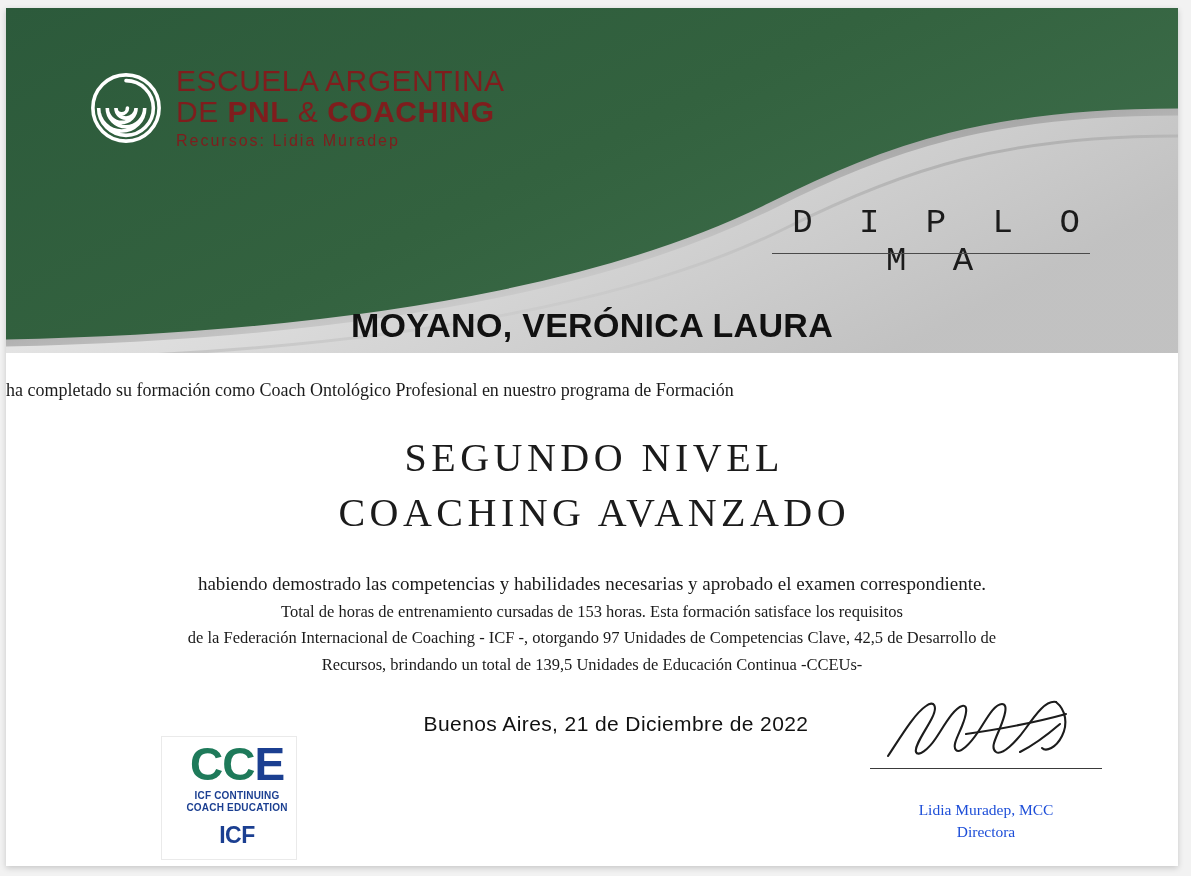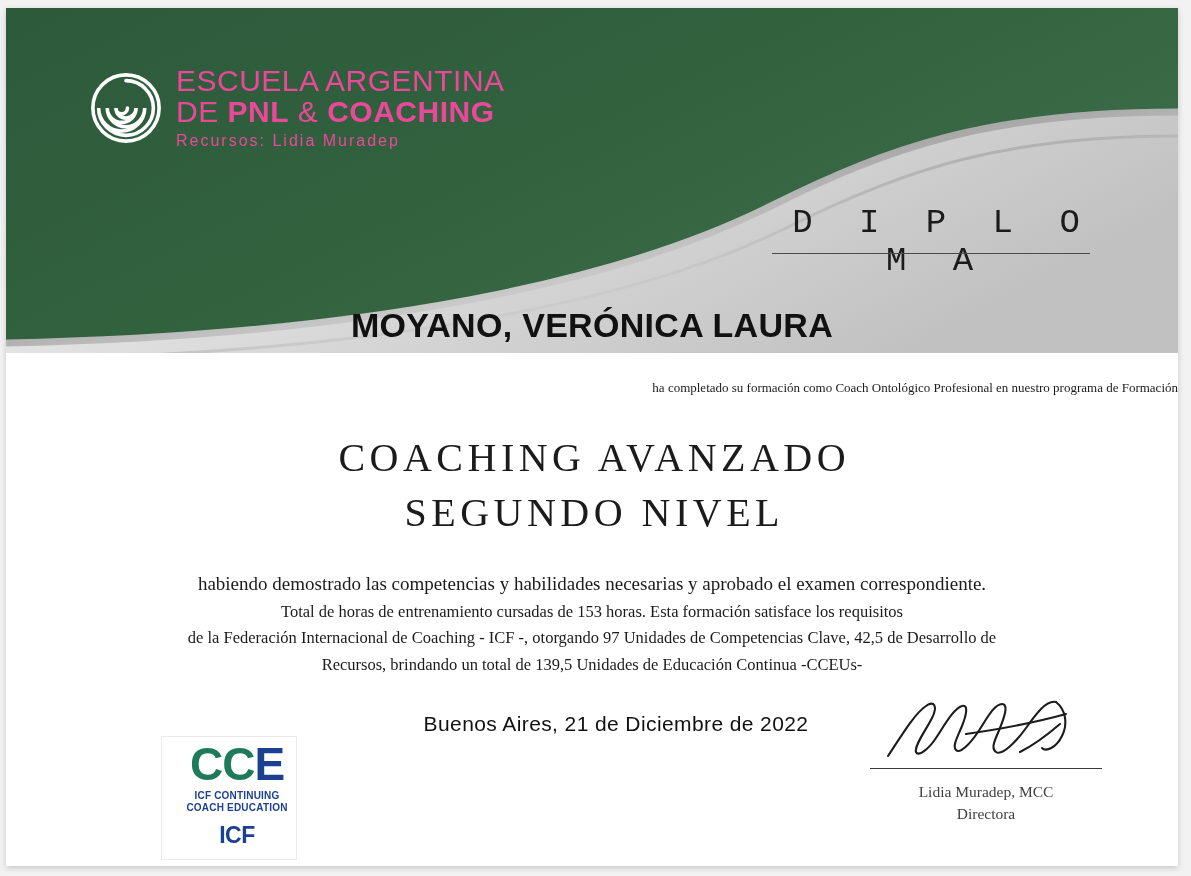--- a/index.html
+++ b/index.html
@@ -41,21 +41,21 @@
   .logo-wrap {
     position: absolute;
     left: 84px;
     top: 58px;
     display: flex;
     align-items: center;
     gap: 14px;
   }
   .spiral { width: 72px; height: 72px; }
   .logo-text {
-    color: #ec4899;
+    color: #7f1d1d;
     line-height: 1.02;
   }
   .logo-l1 {
     font-size: 30px;
     letter-spacing: 0.5px;
     font-weight: 400;
     white-space: nowrap;
   }
   .logo-l2 {
     font-size: 30px;
@@ -102,23 +102,23 @@
     font-family: "Liberation Sans", sans-serif;
     font-size: 34px;
     font-weight: 600;
     color: #111;
     letter-spacing: 0.3px;
   }
   .subline {
     position: absolute;
     left: 0; right: 0;
     top: 372px;
-    text-align: right;
+    text-align: left;
     font-family: "Liberation Serif", serif;
-    font-size: 13px;
+    font-size: 18px;
     color: #1b1b1b;
   }
   .program {
     position: absolute;
     left: 0; right: 0;
     top: 422px;
     text-align: center;
     font-family: "Liberation Serif", serif;
     font-size: 40px;
     letter-spacing: 4.5px;
@@ -159,24 +159,24 @@
     text-align: center;
   }
   .sign-svg { display:block; margin: 0 auto; }
   .sign-rule {
     width: 232px;
     height: 1px;
     background: #3a3a3a;
     margin: 2px auto 0;
   }
   .sign-name {
-    margin-top: 12px;
+    margin-top: 30px;
     font-family: "Liberation Serif", serif;
     font-size: 15.5px;
-    color: #404040;
+    color: #1d4ed8;
     line-height: 1.45;
   }
 
   
   .cce-badge {
     position: absolute;
     left: 155px;
     top: 728px;
     width: 136px;
     height: 124px;
@@ -263,22 +263,22 @@
     </div>
 
     <div class="diploma">D I P L O M A</div>
     <div class="diploma-rule"></div>
 
     <div class="name">MOYANO, VERÓNICA LAURA</div>
 
     <div class="subline">ha completado su formación como Coach Ontológico Profesional en nuestro programa de Formación</div>
 
     <div class="program">
+      <div>SEGUNDO NIVEL</div>
       <div>COACHING AVANZADO</div>
-      <div>SEGUNDO NIVEL</div>
     </div>
 
     <div class="para">
       <div class="p1">habiendo demostrado las competencias y habilidades necesarias y aprobado el examen correspondiente.</div>
       <div class="p2">Total de horas de entrenamiento cursadas de 153 horas. Esta formación satisface los requisitos</div>
       <div class="p2">de la Federación Internacional de Coaching - ICF -, otorgando 97 Unidades de Competencias Clave, 42,5 de Desarrollo de</div>
       <div class="p2">Recursos, brindando un total de 139,5 Unidades de Educación Continua -CCEUs-</div>
     </div>
 
     <div class="place-date">Buenos Aires, 21 de Diciembre de 2022</div>

